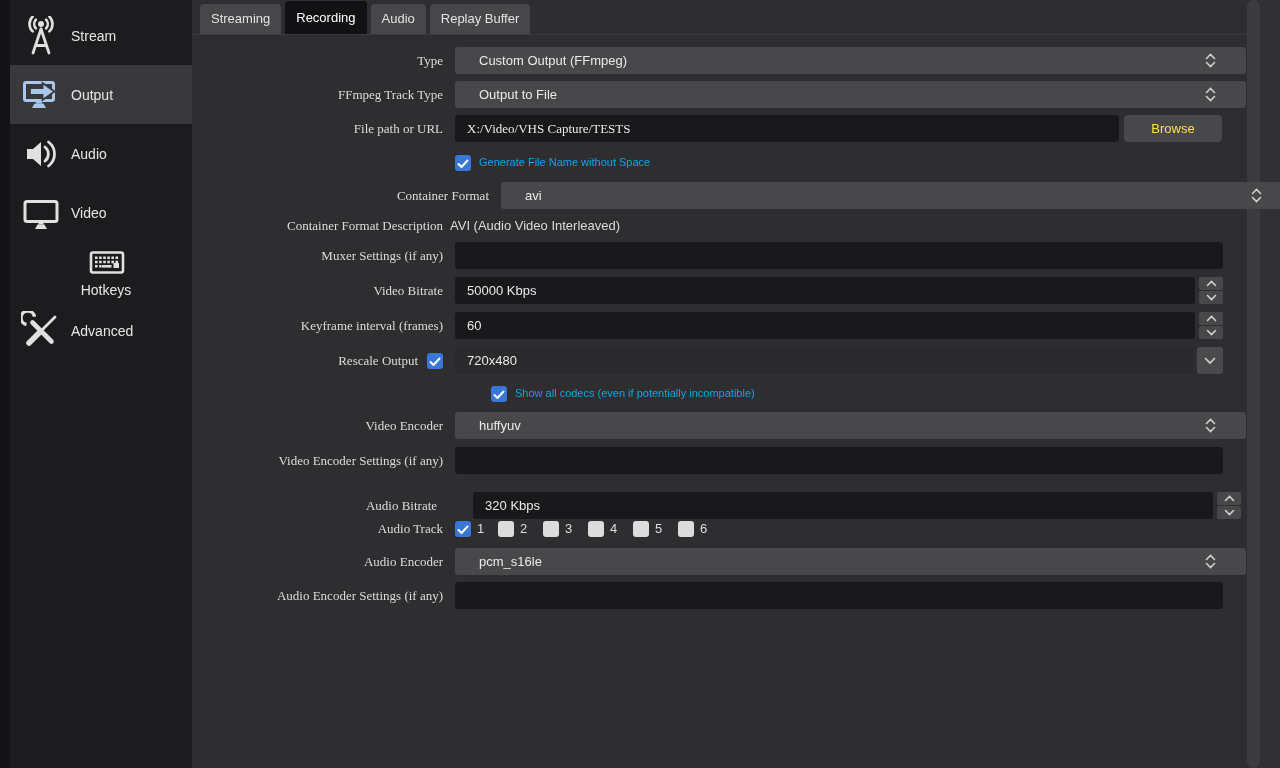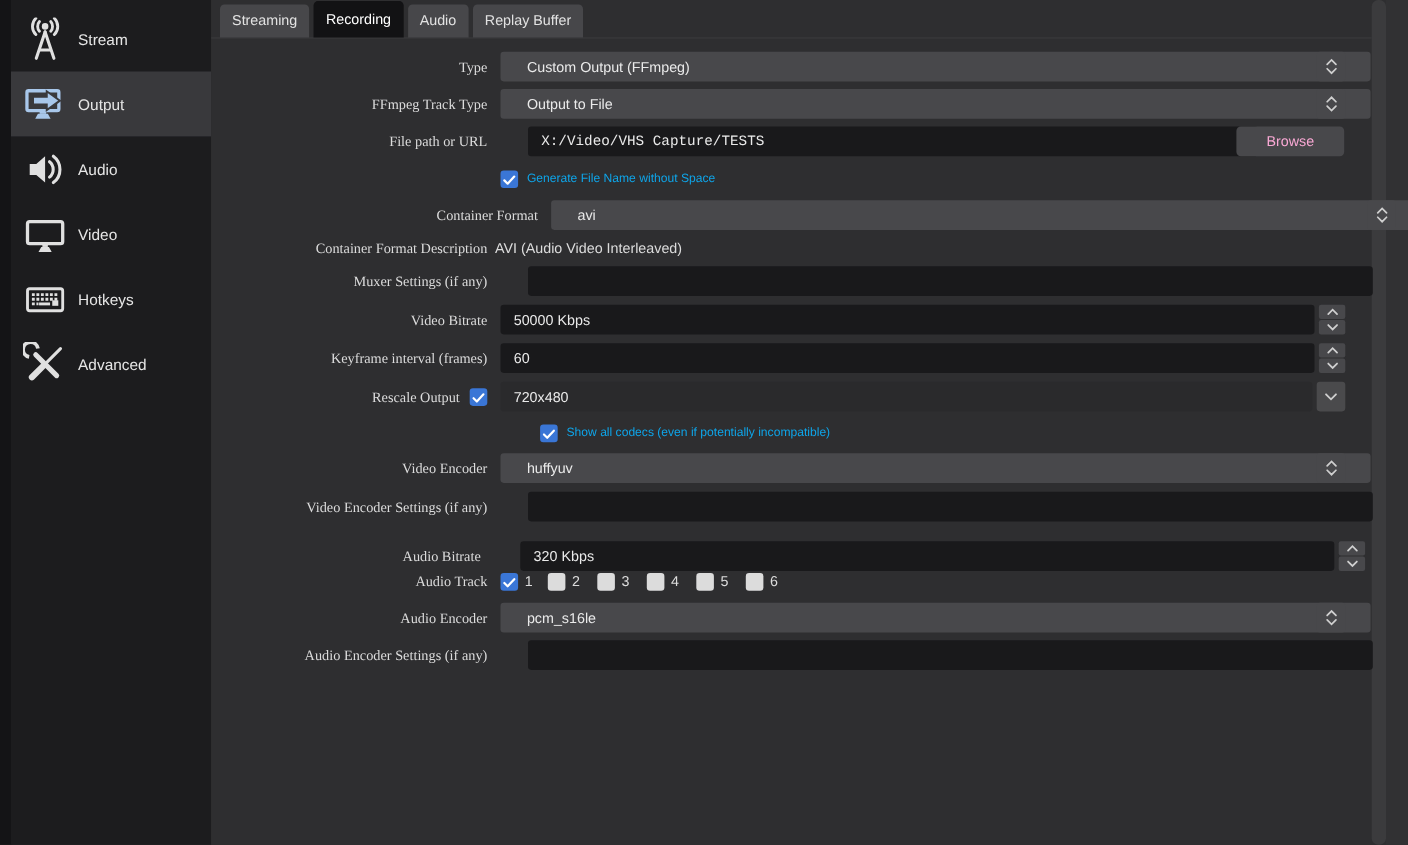--- a/index.html
+++ b/index.html
@@ -28,32 +28,32 @@
   .lbl{width:251px;text-align:right;line-height:27px;font-size:13px;color:#dcdcdc;
        display:flex;justify-content:flex-end;align-items:center;white-space:nowrap;font-family:Liberation Serif, serif;}
   .fields{position:relative;margin-left:12px;width:768px;height:27px;}
   .valtext{font-size:13px;color:#eaeaea;line-height:27px;white-space:nowrap;}
   
   .dd-body{position:absolute;left:0;top:0;width:791px;height:27px;background:#48484b;border-radius:3px;padding-left:24px;box-sizing:border-box;}
   .dd-btn{position:absolute;left:742px;top:0;width:26px;height:27px;background:#48484b;border-radius:3px;
           display:flex;flex-direction:column;align-items:center;justify-content:center;gap:1px;}
   
   .ti{position:absolute;left:0;top:0;height:27px;background:#19191b;border:none;border-radius:3px;
-      color:#eaeaea;font-size:13px;font-family:Liberation Mono, monospace;padding:0 12px;box-sizing:border-box;outline:none;margin-left:25px;}
+      color:#eaeaea;font-size:13px;font-family:Liberation Serif, serif;padding:0 12px;box-sizing:border-box;outline:none;}
   .ti.full{width:768px;}
   
   .sp-body{position:absolute;left:0;top:0;width:740px;height:27px;background:#19191b;border-radius:3px;padding-left:12px;box-sizing:border-box;}
   .sp-btns{position:absolute;left:744px;top:0;width:24px;height:27px;display:flex;flex-direction:column;justify-content:space-between;}
   .sp-btn{height:13px;background:#48484b;border-radius:2px;display:flex;align-items:center;justify-content:center;}
   
   .ec-body{position:absolute;left:0;top:0;width:738px;height:27px;background:#2a2a2c;border-radius:3px;padding-left:12px;box-sizing:border-box;}
   .ec-btn{position:absolute;left:742px;top:0;width:26px;height:27px;background:#4a4a4c;border-radius:3px;
           display:flex;align-items:center;justify-content:center;}
   
-  .btn{position:absolute;background:#48484b;border-radius:4px;color:#f9a8d4;font-size:13px;
+  .btn{position:absolute;background:#48484b;border-radius:4px;color:#fde047;font-size:13px;
        display:flex;align-items:center;justify-content:center;}
   
   .cb{width:16px;height:16px;border-radius:3px;background:#dcdcdc;flex:0 0 16px;position:relative;}
   .cb.on{background:#3a76d6;}
   .cb svg{position:absolute;left:1px;top:2px;display:none;}
   .cb.on svg{display:block;}
   .cb-row-label{margin-left:8px;font-size:11px;color:#0ea5e9;line-height:27px;white-space:nowrap;}
   .track-pair{position:absolute;top:0;height:27px;display:flex;align-items:center;}
   .track-num{margin-left:6px;font-size:13px;color:#dcdcdc;}
   .cbox-wrap{display:flex;align-items:center;height:27px;}
@@ -114,21 +114,21 @@
     <span class="ic">
       <svg width="40" height="40" viewBox="0 0 40 40">
         <rect x="4" y="8.5" width="32" height="20" rx="2" fill="none" stroke="#e0e0e0" stroke-width="3"></rect>
         <rect x="17.5" y="28.5" width="5" height="3" fill="#e0e0e0"></rect>
         <path d="M14,36 L26,36 L23.5,31.5 L16.5,31.5 Z" fill="#e0e0e0"></path>
       </svg>
     </span>
     <span class="side-label">Video</span>
   </div>
 
-  <div class="side-item" style="top:242px;">
+  <div class="side-item" style="top:242px;flex-direction:column;">
     <span class="ic">
       <svg width="40" height="40" viewBox="0 0 40 40">
         <rect x="4" y="10.5" width="32" height="20" rx="2" fill="none" stroke="#e0e0e0" stroke-width="2.6"></rect>
         <g stroke="#e0e0e0" stroke-width="2.6" stroke-dasharray="2.6 1.5">
           <path d="M8,15.8 L32,15.8"></path>
           <path d="M8,20 L32,20"></path>
           <path d="M8,24.2 L14,24.2"></path>
         </g>
         <rect x="14.5" y="23" width="10" height="2.6" fill="#e0e0e0"></rect>
         <rect x="26.5" y="21" width="5.5" height="5" fill="#e0e0e0"></rect>

